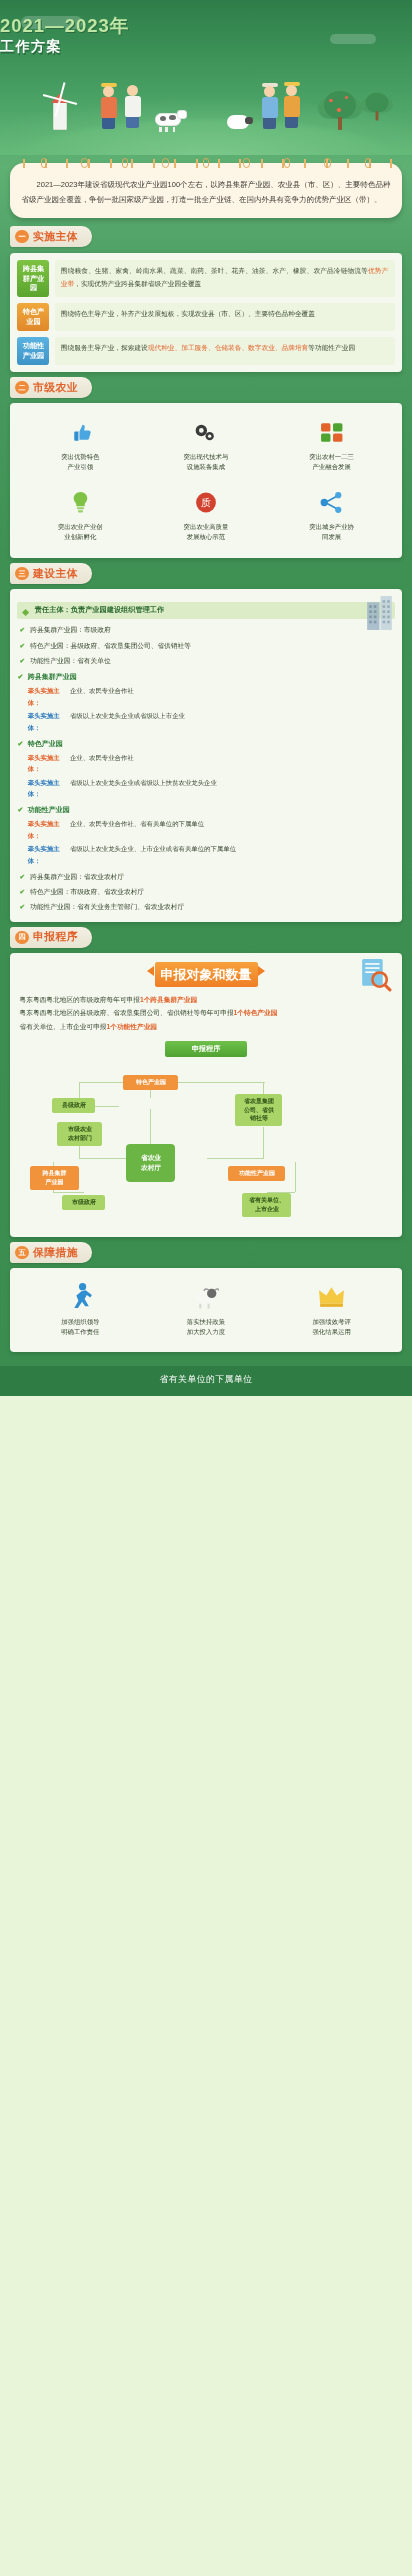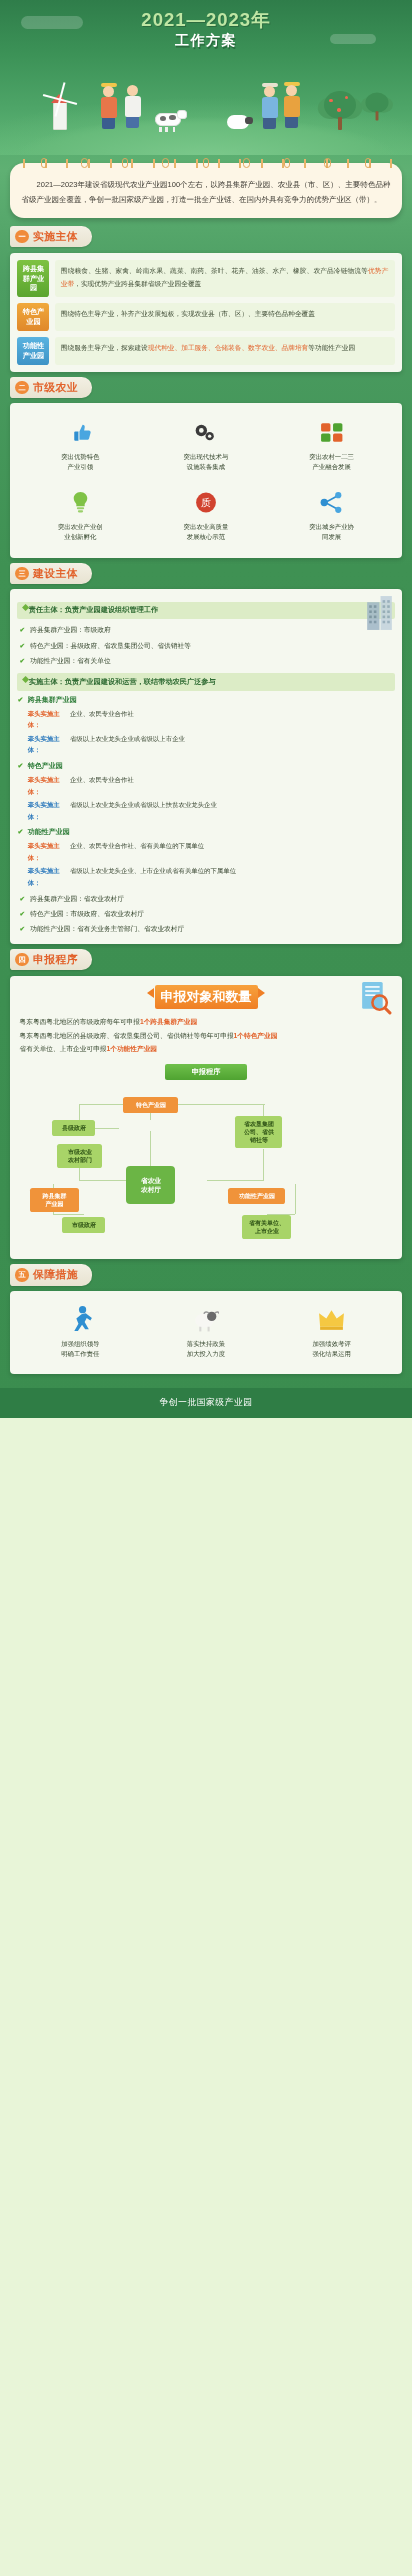--- a/index.html
+++ b/index.html
@@ -21,22 +21,22 @@
     position: relative;
     height: 155px;
     background:
       radial-gradient(ellipse 361px 82px at 50% 100%, #6cbf7e 0%, rgba(108,191,126,0) 70%),
       linear-gradient(180deg,#2f7d4a 0%, #3c9257 35%, #4ea568 70%, #63b878 100%);
     overflow: hidden;
   }
   .hdr-title {
     position: relative;
     z-index: 5;
-    text-align: center;
-    padding-top: 8px;
+    text-align: left;
+    padding-top: 14px;
   }
   .hdr-line1 {
     font-size: 18.5px;
     font-weight: bold;
     color: #bfe6a4;
     letter-spacing: 1px;
     text-shadow: 1px 1px 0 #2b6b3f;
     line-height: 1.25;
   }
   .hdr-line2 {
@@ -173,21 +173,21 @@
   .hl { color: #e2632c; }
 
   
   .fgrid { display: flex; flex-wrap: wrap; }
   .fcell { width: 33.33%; text-align: center; padding: 7.2px 3.1px 8.2px; }
   .ficon { height: 30px; display: flex; align-items: center; justify-content: center; margin-bottom: 4.1px; }
   .flabel { font-size: 6.4px; line-height: 1.6; color: #34452c; }
 
   
   .sub-head {
-    display: flex; align-items: flex-start; gap: 1px;
+    display: flex; align-items: flex-end; gap: 7px;
     background: #dcecc6; border-radius: 2.1px; padding: 3.6px 5.2px;
     font-size: 7.2px; font-weight: bold; color: #2f6b33; margin: 5.2px 0 4.1px;
   }
   .sub-head:first-child { margin-top: 1px; }
   .sq { width: 5.2px; height: 5.2px; background: #6fb33f; transform: rotate(45deg); flex: 0 0 5.2px; }
   .chk-line { display: flex; gap: 3.6px; font-size: 6.7px; color: #34452c; line-height: 1.8; padding: 1.5px 2.1px; }
   .chk { color: #52a832; font-weight: bold; flex: 0 0 7.2px; }
   .grp { margin: 4.1px 0 2.1px; }
   .grp-title { font-size: 7px; font-weight: bold; color: #2f7d3a; display: flex; gap: 3.1px; align-items: center; margin-bottom: 2.1px; }
   .grp-row { display: flex; gap: 4.1px; font-size: 6.4px; line-height: 1.8; padding: 1px 0 1px 10.3px; }
@@ -503,24 +503,20 @@
         </div>
       <div class="chk-line">
           <span class="chk">✔</span>
           <span>特色产业园：县级政府、省农垦集团公司、省供销社等</span>
         </div>
       <div class="chk-line">
           <span class="chk">✔</span>
           <span>功能性产业园：省有关单位</span>
         </div>
 
-      <div class="sub-head">
-        <span class="sq"></span>
-        <span>实施主体：负责产业园建设和运营，联结带动农民广泛参与</span>
-      </div>
 
       <div class="grp">
         <div class="grp-title">
             <span class="chk">✔</span>
             <span>跨县集群产业园</span>
           </div>
         <div class="grp-row">
             <span class="grp-key">牵头实施主体：</span>
             <span class="grp-val">企业、农民专业合作社</span>
           </div>
@@ -683,16 +679,16 @@
               </svg>
           </div>
           <div class="glabel" style="white-space:pre-line">加强绩效考评
 强化结果运用</div>
         </div>
 
       </div>
     </div>
   </div>
 
-  <div class="footer">争创一批国家级产业园</div>
+  <div class="footer">省有关单位的下属单位</div>
 
 </div>
 
 
 </body></html>

